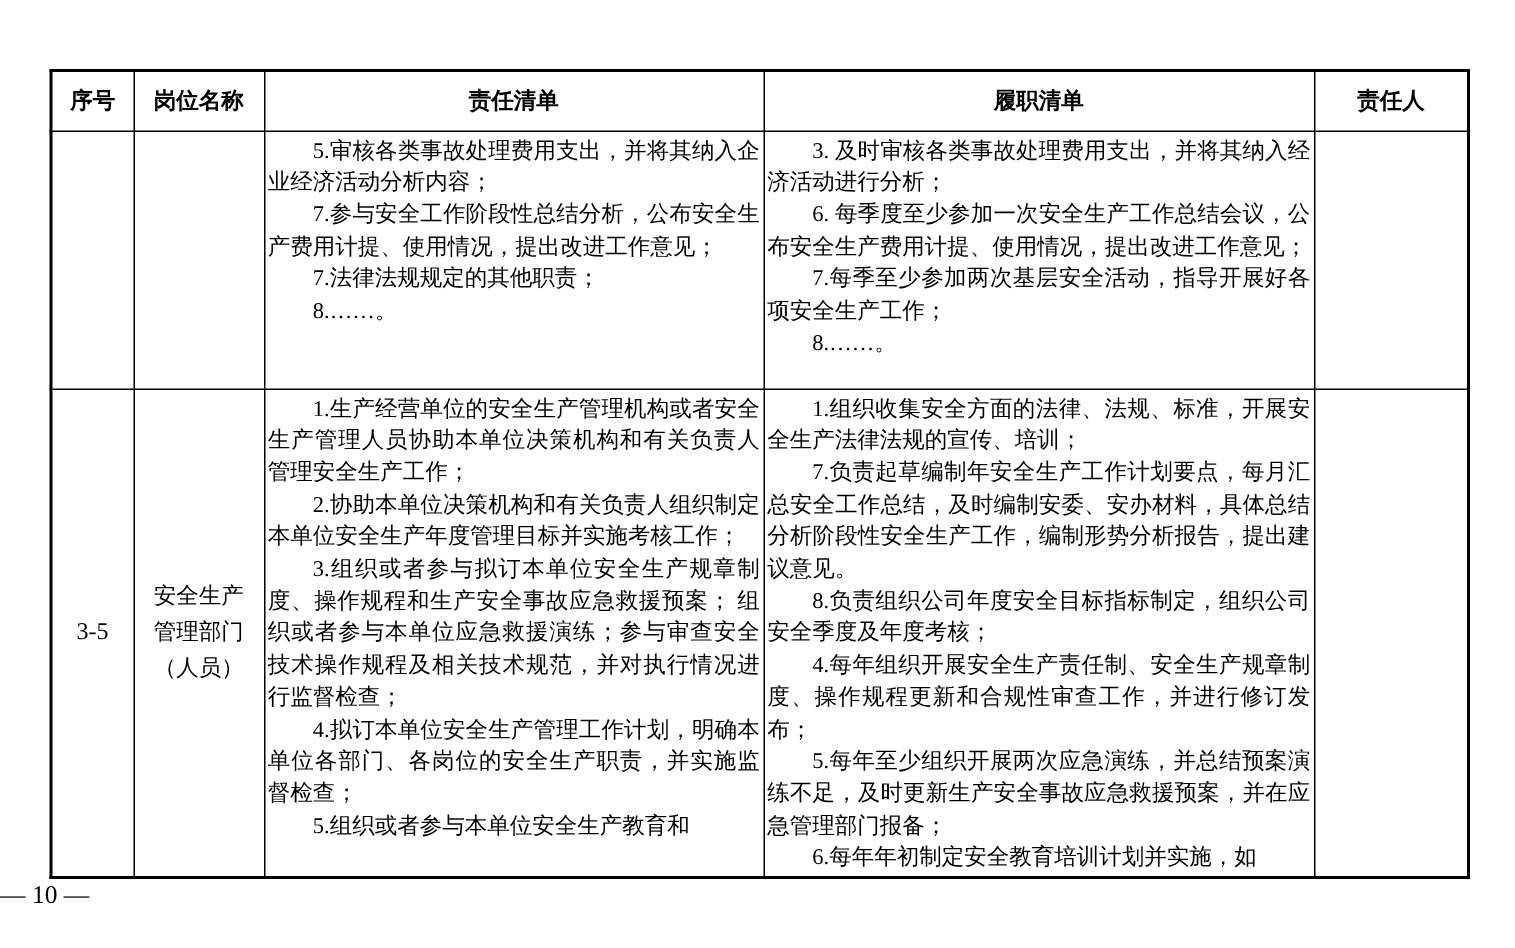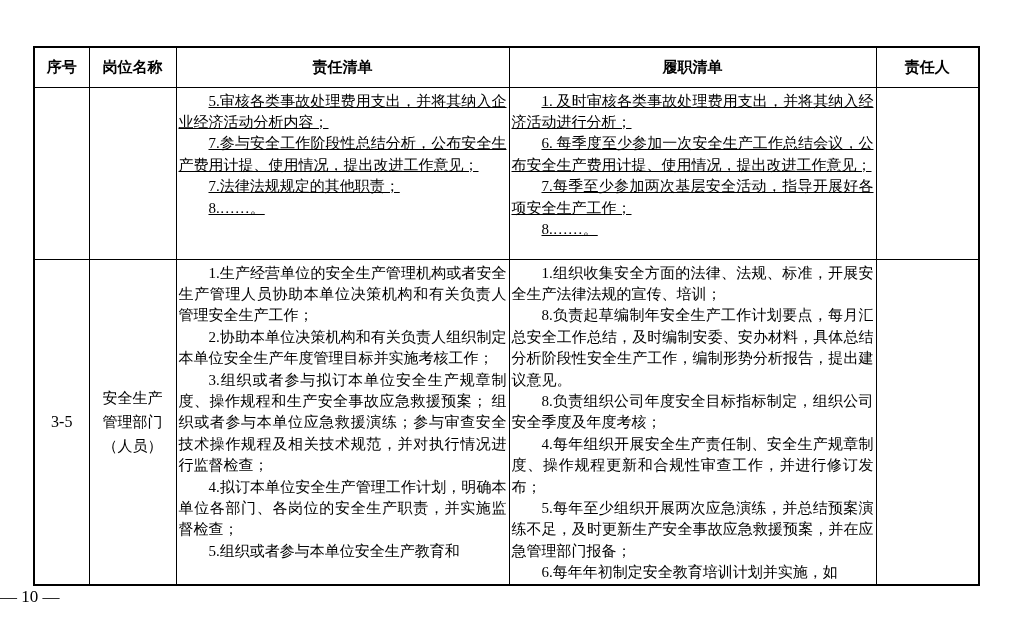--- a/index.html
+++ b/index.html
@@ -25,21 +25,21 @@
     overflow: hidden;
   }
   .header-row { height: 40px; font-family: Liberation Serif, serif; }
   .doc-table th {
     font-size: 15px;
     font-weight: bold;
     text-align: center;
     vertical-align: middle;
     padding: 0;
   }
-  .row-1 { height: 172px; text-decoration: underline; }
+  .row-1 { height: 172px; }
   .row-2 { height: 325px; }
   .seq-cell, .pos-cell, .person-cell {
     text-align: center;
     vertical-align: middle;
     font-size: 16px;
     padding: 0;
   }
   .pos-inner {
     width: 4em;
     margin: 0 auto;
@@ -96,21 +96,21 @@
         <td class="text-cell">
           <div>
               <p class="para">5.审核各类事故处理费用支出，并将其纳入企业经济活动分析内容；</p>
               <p class="para">7.参与安全工作阶段性总结分析，公布安全生产费用计提、使用情况，提出改进工作意见；</p>
               <p class="para">7.法律法规规定的其他职责；</p>
               <p class="para">8.……。</p>
             </div>
         </td>
         <td class="text-cell">
           <div>
-              <p class="para">1. 及时审核各类事故处理费用支出，并将其纳入经济活动进行分析；</p>
+              <p class="para">3. 及时审核各类事故处理费用支出，并将其纳入经济活动进行分析；</p>
               <p class="para">6. 每季度至少参加一次安全生产工作总结会议，公布安全生产费用计提、使用情况，提出改进工作意见；</p>
               <p class="para">7.每季至少参加两次基层安全活动，指导开展好各项安全生产工作；</p>
               <p class="para">8.……。</p>
             </div>
         </td>
         <td class="person-cell"></td>
       </tr>
       <tr class="row-2">
         <td class="seq-cell">3-5</td>
         <td class="pos-cell">
@@ -121,21 +121,21 @@
               <p class="para">1.生产经营单位的安全生产管理机构或者安全生产管理人员协助本单位决策机构和有关负责人管理安全生产工作；</p>
               <p class="para">2.协助本单位决策机构和有关负责人组织制定本单位安全生产年度管理目标并实施考核工作；</p>
               <p class="para">3.组织或者参与拟订本单位安全生产规章制度、操作规程和生产安全事故应急救援预案； 组织或者参与本单位应急救援演练；参与审查安全技术操作规程及相关技术规范，并对执行情况进行监督检查；</p>
               <p class="para">4.拟订本单位安全生产管理工作计划，明确本单位各部门、各岗位的安全生产职责，并实施监督检查；</p>
               <p class="para">5.组织或者参与本单位安全生产教育和</p>
             </div>
         </td>
         <td class="text-cell">
           <div>
               <p class="para">1.组织收集安全方面的法律、法规、标准，开展安全生产法律法规的宣传、培训；</p>
-              <p class="para">8.负责起草编制年安全生产工作计划要点，每月汇总安全工作总结，及时编制安委、安办材料，具体总结分析阶段性安全生产工作，编制形势分析报告，提出建议意见。</p>
+              <p class="para">7.负责起草编制年安全生产工作计划要点，每月汇总安全工作总结，及时编制安委、安办材料，具体总结分析阶段性安全生产工作，编制形势分析报告，提出建议意见。</p>
               <p class="para">8.负责组织公司年度安全目标指标制定，组织公司安全季度及年度考核；</p>
               <p class="para">4.每年组织开展安全生产责任制、安全生产规章制度、操作规程更新和合规性审查工作，并进行修订发布；</p>
               <p class="para">5.每年至少组织开展两次应急演练，并总结预案演练不足，及时更新生产安全事故应急救援预案，并在应急管理部门报备；</p>
               <p class="para">6.每年年初制定安全教育培训计划并实施，如</p>
             </div>
         </td>
         <td class="person-cell"></td>
       </tr>
     </tbody>
   </table>

